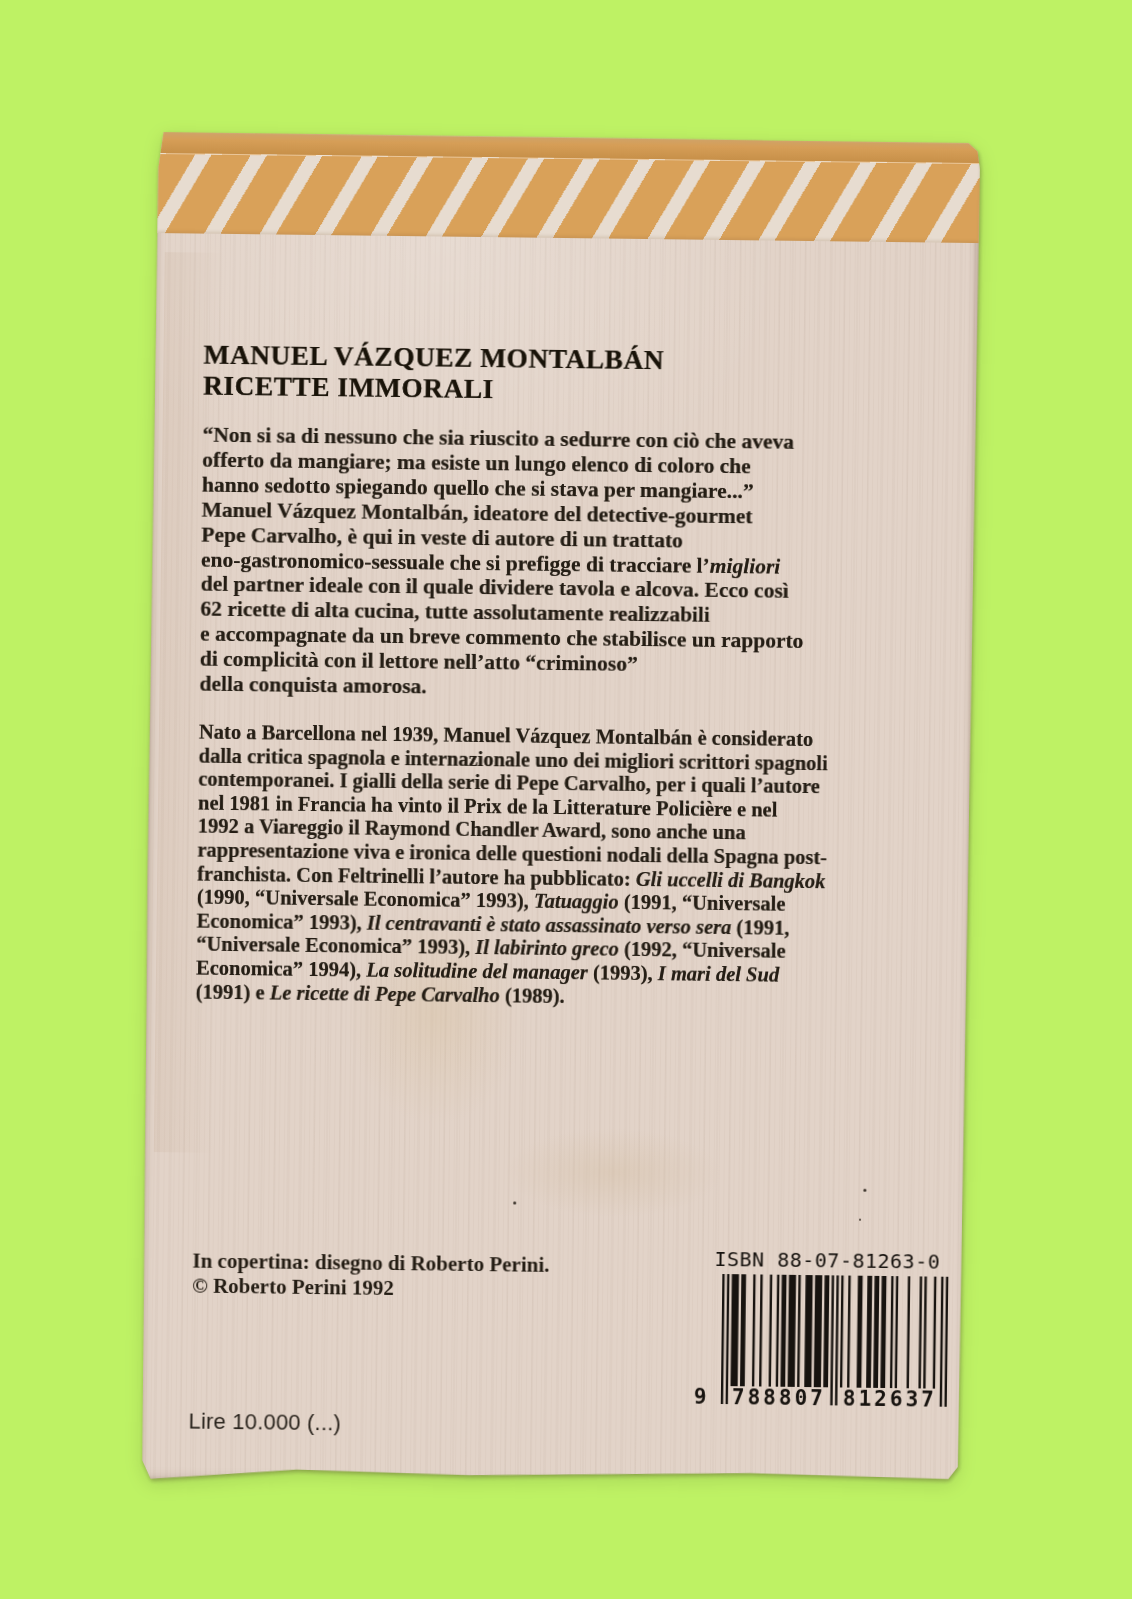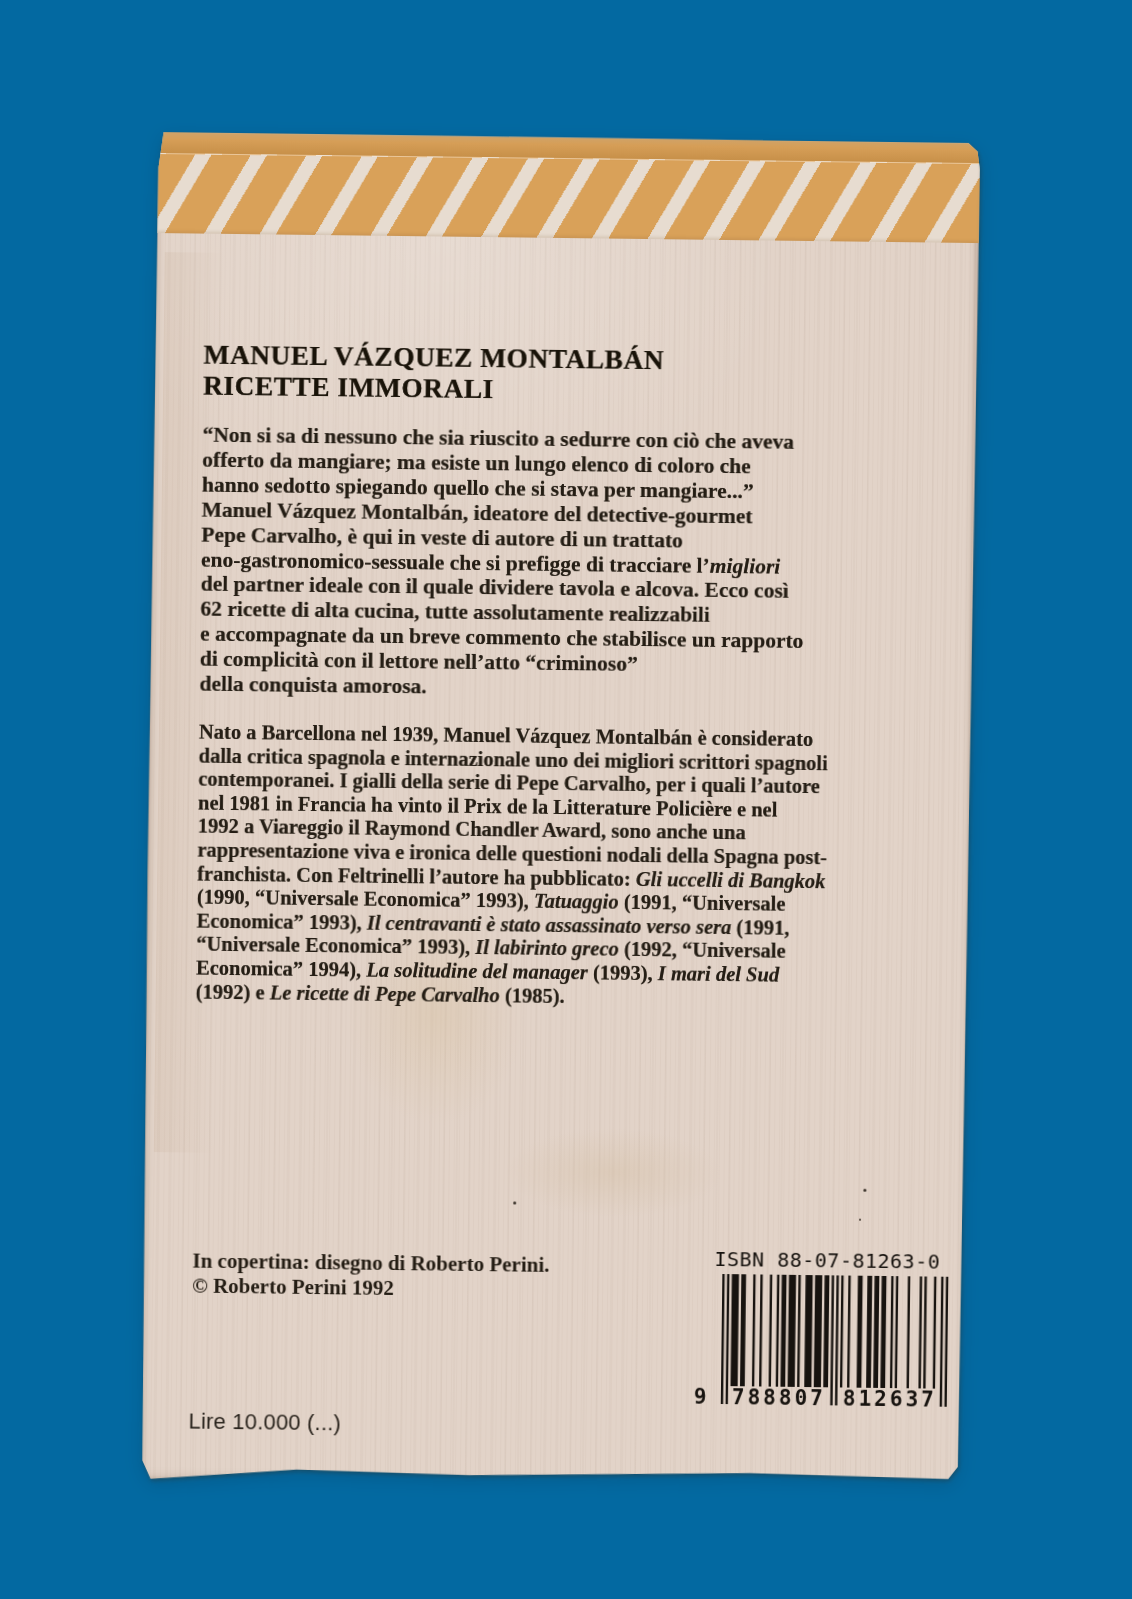--- a/index.html
+++ b/index.html
@@ -4,21 +4,21 @@
 <title>Book back cover — Ricette Immorali</title>
 <style>
   html,body{margin:0;padding:0;}
   body{
     width:1132px;height:1599px;
     background:#ffffff;
     font-family:"Liberation Serif", serif;
     position:relative;
     overflow:hidden;
   }
-  .stage{position:absolute;inset:0;background:#0369a1;text-decoration:underline;}
+  .stage{position:absolute;inset:0;background:#bef264;text-decoration:underline;}
 
   .book-wrap{
     position:absolute;left:148px;top:137px;width:824px;height:1348px;
     transform:rotate(0.7deg);
     transform-origin:50% 50%;
     filter:drop-shadow(1px 2px 2px rgba(60,45,30,.35)) drop-shadow(0 5px 9px rgba(0,0,0,.12));
   }
   .book{
     position:absolute;inset:0;
     background:
@@ -140,21 +140,21 @@
           <div class="tline"><span>dalla critica spagnola e internazionale uno dei migliori scrittori spagnoli</span></div>
           <div class="tline"><span>contemporanei. I gialli della serie di Pepe Carvalho, per i quali l’autore</span></div>
           <div class="tline"><span>nel 1981 in Francia ha vinto il Prix de la Litterature Policière e nel</span></div>
           <div class="tline"><span>1992 a Viareggio il Raymond Chandler Award, sono anche una</span></div>
           <div class="tline"><span>rappresentazione viva e ironica delle questioni nodali della Spagna post-</span></div>
           <div class="tline"><span>franchista. Con Feltrinelli l’autore ha pubblicato: </span><span class="it">Gli uccelli di Bangkok</span></div>
           <div class="tline"><span>(1990, “Universale Economica” 1993), </span><span class="it">Tatuaggio</span><span> (1991, “Universale</span></div>
           <div class="tline"><span>Economica” 1993), </span><span class="it">Il centravanti è stato assassinato verso sera</span><span> (1991,</span></div>
           <div class="tline"><span>“Universale Economica” 1993), </span><span class="it">Il labirinto greco</span><span> (1992, “Universale</span></div>
           <div class="tline"><span>Economica” 1994), </span><span class="it">La solitudine del manager</span><span> (1993), </span><span class="it">I mari del Sud</span></div>
-          <div class="tline"><span>(1992) e </span><span class="it">Le ricette di Pepe Carvalho</span><span> (1985).</span></div>
+          <div class="tline"><span>(1991) e </span><span class="it">Le ricette di Pepe Carvalho</span><span> (1989).</span></div>
         </div>
 
       <div class="credits">
         <div>In copertina: disegno di Roberto Perini.</div>
         <div>© Roberto Perini 1992</div>
       </div>
 
       <div class="isbn">ISBN 88-07-81263-0</div>
 
       <div class="barcode">

